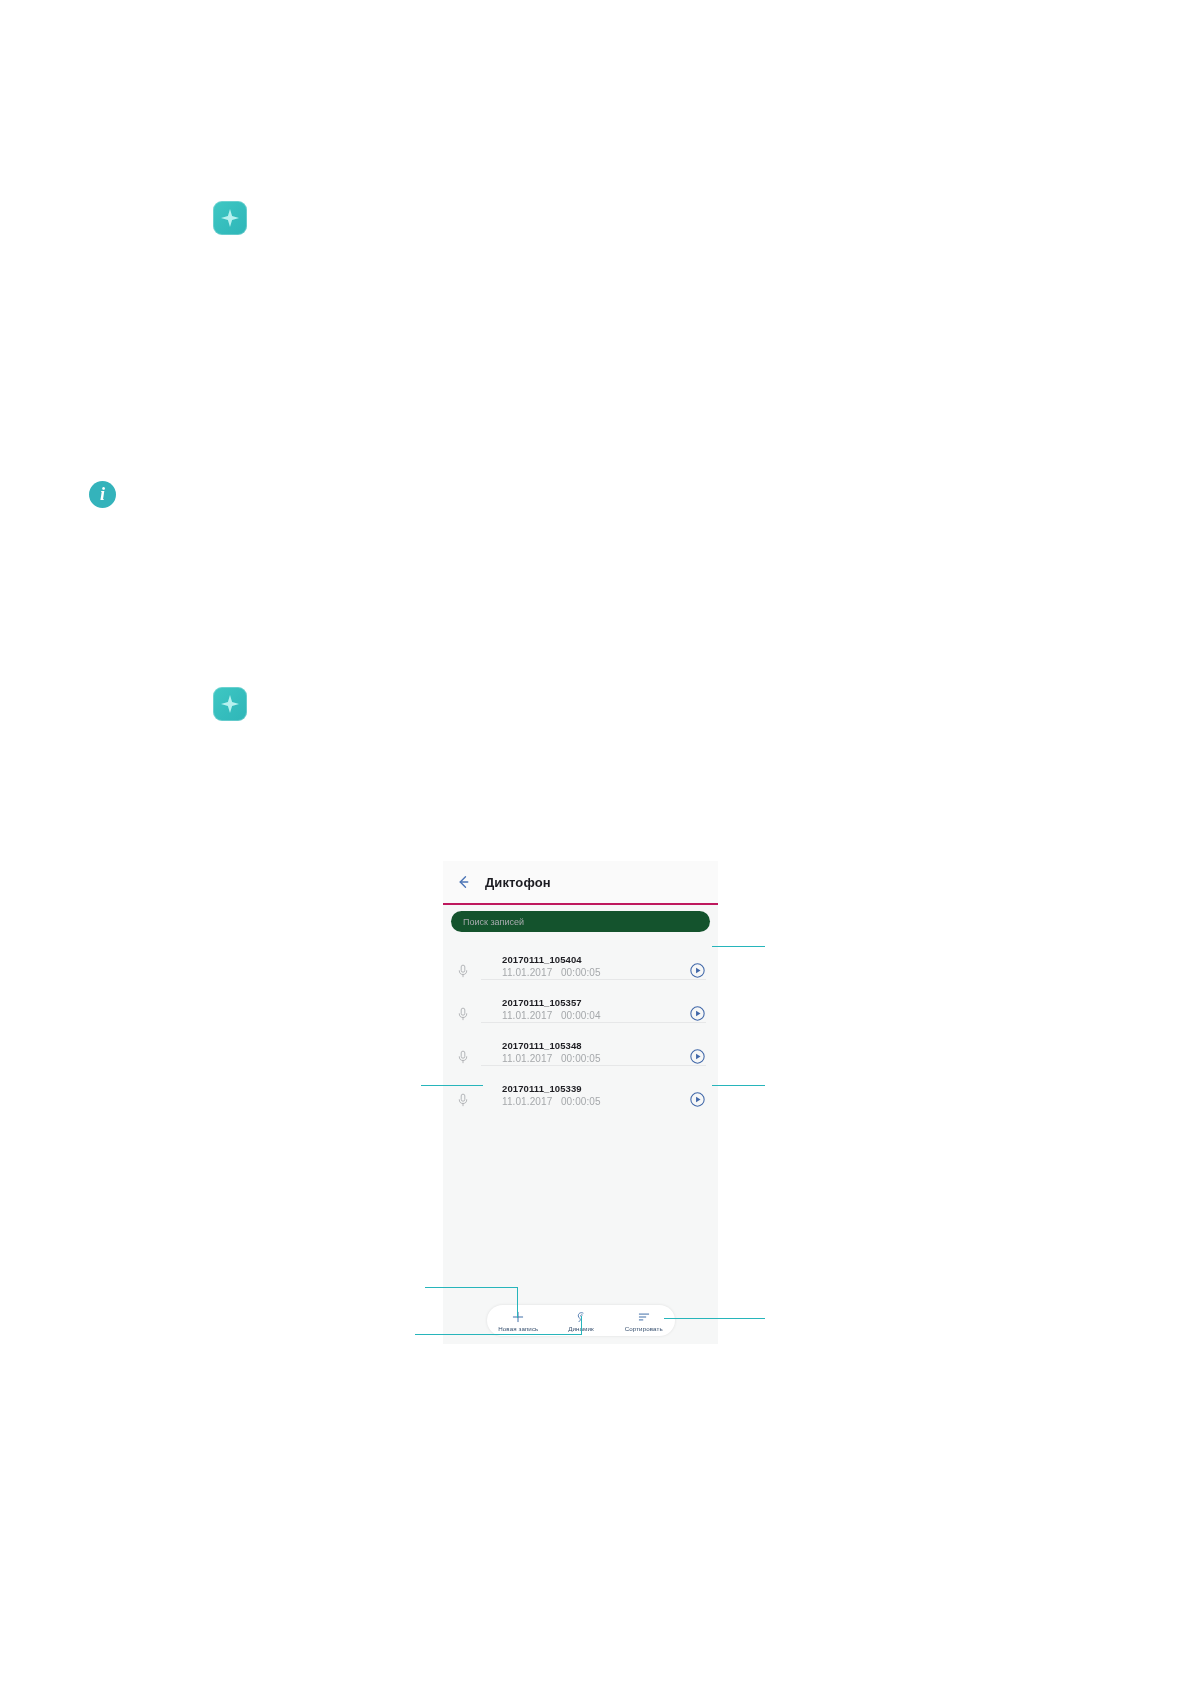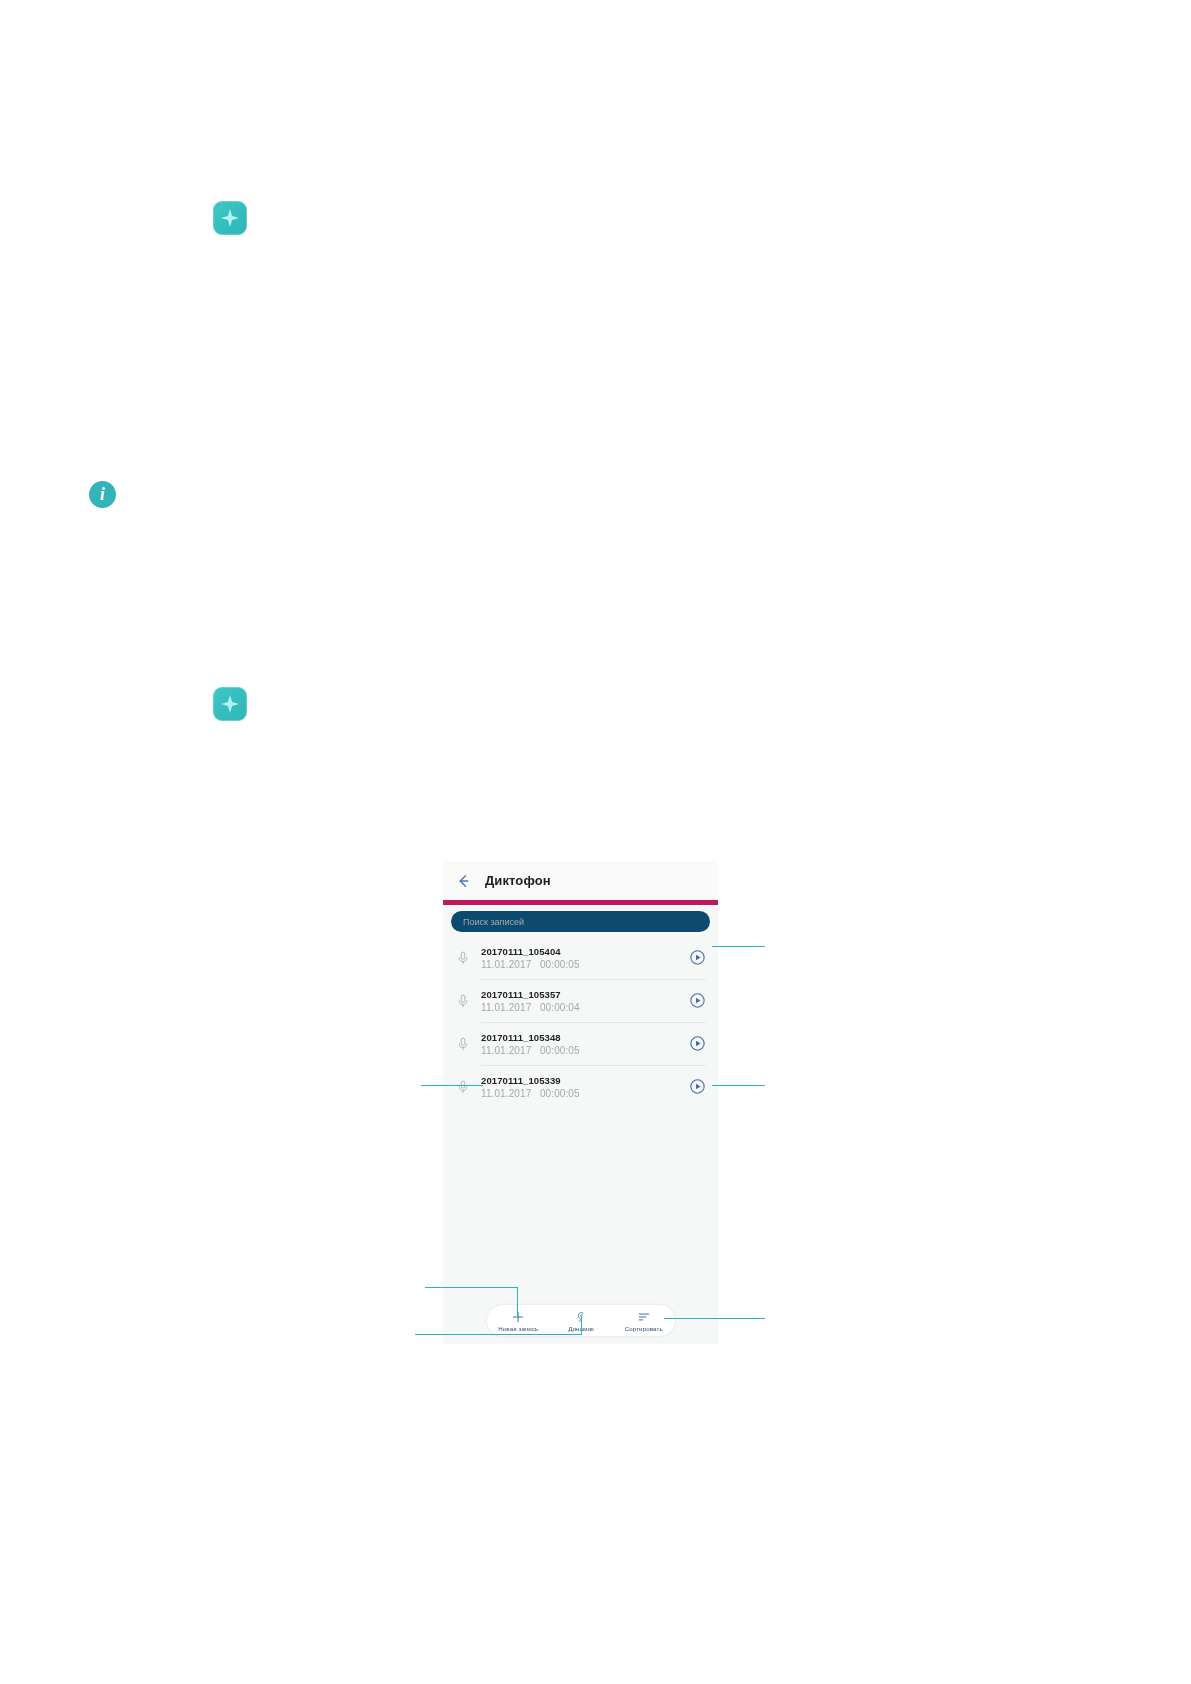--- a/index.html
+++ b/index.html
@@ -50,58 +50,59 @@
     height: 483px;
     background: #f6f7f7;
     overflow: hidden;
   }
   .phone-header {
     height: 44px;
     background: #fafafa;
     display: flex;
     align-items: center;
     padding-left: 12px;
-    border-bottom: 5px solid #be185d;
+    border-bottom: 2px solid #be185d;
     box-sizing: border-box;
   }
   .back-arrow { width: 18px; height: 18px; flex: none; }
   .phone-title {
     margin-left: 12px;
     font-size: 13px;
     font-weight: bold;
     color: #1c1c22;
     letter-spacing: .1px;
   }
 
   .search-wrap {
     padding: 6px 8px 4px 8px;
     background: #f6f7f7;
   }
   .search-box {
     height: 21px;
     border-radius: 11px;
-    background: #0c4a6e;
+    background: #14532d;
     display: flex;
     align-items: center;
     padding-left: 12px;
     box-sizing: border-box;
   }
   .search-box span {
     font-size: 9px;
     color: #a8abae;
   }
 
   .rec-list { padding: 0 0 0 0; }
   .rec-row {
     position: relative;
     display: flex;
-    align-items: center;
+    align-items: flex-end;
     height: 43px;
     padding: 0 12px 0 12px;
     box-sizing: border-box;
+    gap: 21px;
   }
   .rec-row + .rec-row::before {
     content: "";
     position: absolute;
     left: 38px;
     right: 12px;
     top: 0;
     height: 1px;
     background: #e6e7e8;
   }

